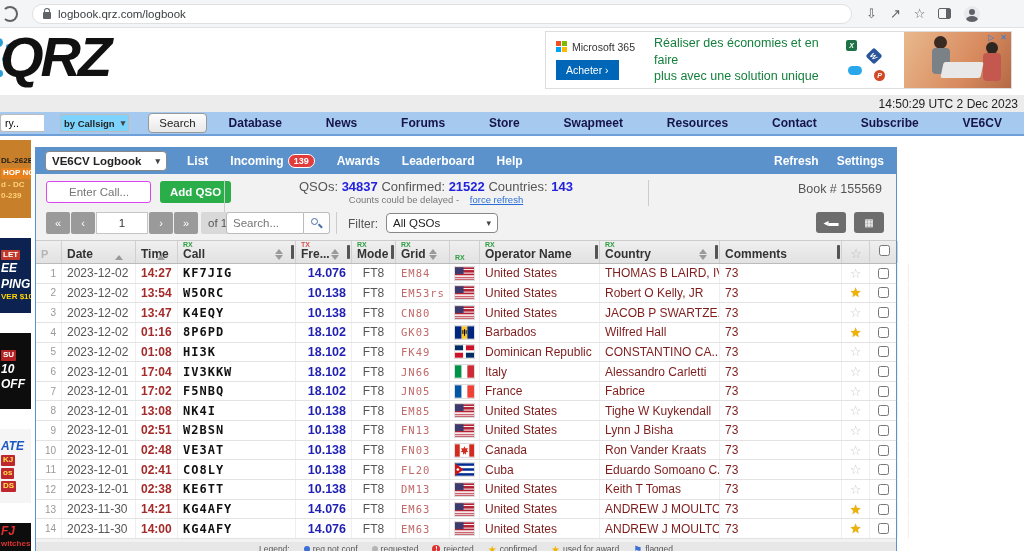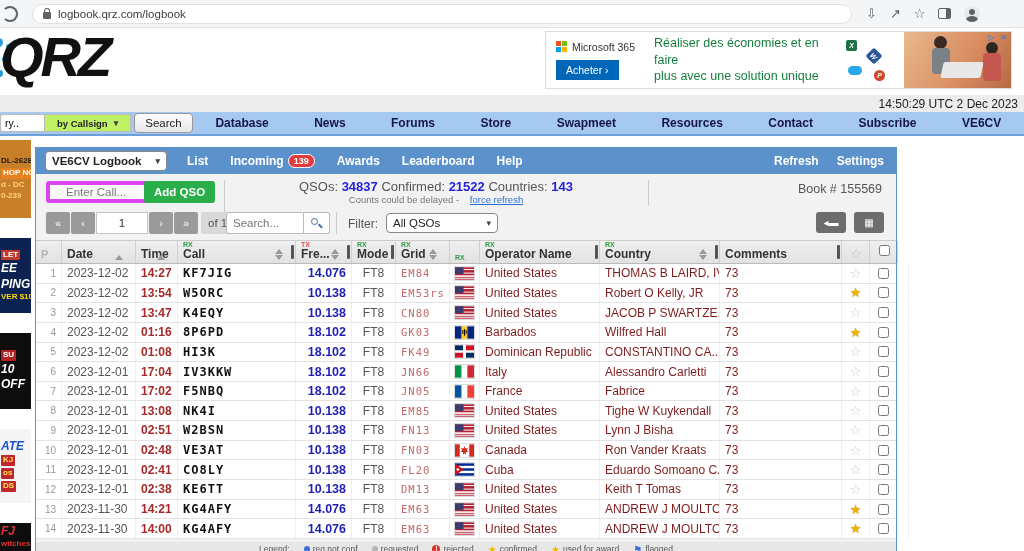--- a/index.html
+++ b/index.html
@@ -51,25 +51,25 @@
   .ad-photo .laptop { position:absolute; left:38px; top:30px; width:40px; height:16px; background:#e8e8e8;
     border-radius:2px; transform:skewX(-12deg); }
   .ad-corner { position:absolute; right:2px; top:1px; font-size:8px; color:#2a7de1; letter-spacing:2px; }
 
   
   .time-strip { position:absolute; left:0; top:95px; width:1024px; height:17px; background:#ececec;
     display:flex; justify-content:flex-end; align-items:center; padding-right:6px; }
   .clock { font-size:12px; color:#222; }
   .top-nav { position:absolute; left:0; top:112px; width:1024px; height:24px; background:#a6c9ef;
     border-bottom:2px solid #6f9fd8; display:flex; align-items:center; }
-  .nav-search { display:flex; align-items:center; gap:0; }
+  .nav-search { display:flex; align-items:center; gap:16px; }
   .nav-input { width:44px; height:18px; border:1px solid #bbb; border-right:none; font-size:10.5px; padding:0 4px;
     border-radius:3px 0 0 3px; }
-  .nav-mode { height:18px; background:#bef264; border:1px solid #bbb; font-size:9.5px; font-weight:bold; color:#222;
-    display:flex; align-items:center; padding:0 12px; gap:6px; }
+  .nav-mode { height:18px; background:#7dd3fc; border:1px solid #bbb; font-size:9.5px; font-weight:bold; color:#222;
+    display:flex; align-items:center; padding:0 3px; gap:6px; }
   .nav-search-btn { height:20px; margin-left:3px; background:linear-gradient(#fdfdfd,#e8e8e8);
     border:1px solid #999; border-radius:4px; font-size:11.5px; color:#222; padding:0 10px; }
   .nav-items { flex:1; display:flex; justify-content:space-around; align-items:center; }
   .nav-item { font-size:12px; font-weight:bold; color:#15154a; cursor:pointer; }
 
   
   .sidebar { position:absolute; left:0; top:140px; width:17px; height:411px; display:flex;
     flex-direction:column; gap:20px; }
   .ad { width:31px; overflow:hidden; display:flex; flex-direction:column; align-items:flex-start;
     justify-content:center; gap:2px; padding:2px 1px; }
@@ -86,23 +86,23 @@
   .book-select { width:122px; margin-left:9px; font-weight:bold; }
   .caret { font-size:9px; color:#444; }
   .menu { display:flex; align-items:center; gap:22px; margin-left:20px; }
   .menu-item { font-size:12px; font-weight:bold; color:#fff; cursor:pointer; display:flex; align-items:center; gap:4px; }
   .badge { background:var(--badge-red); color:#fff; font-size:9px; font-weight:bold; border-radius:8px;
     padding:1px 5px; border:1px solid #fff; }
   .toolbar-right { margin-left:auto; margin-right:12px; display:flex; gap:18px; }
 
   .controls { position:relative; height:66px; }
   .vdiv { position:absolute; width:1px; background:#ccc; }
-  .call-input { position:absolute; left:10px; top:7px; width:105px; height:22px; border:4px solid #d946ef;
-    border-radius:3px; font-size:11.5px; padding:0 16px; color:#333; }
-  .addqso { position:absolute; left:108px; top:7px; height:22px; background:var(--add-green); color:#fff;
+  .call-input { position:absolute; left:10px; top:7px; width:105px; height:22px; border:1px solid #d946ef;
+    border-radius:3px; font-size:11.5px; padding:0 22px; color:#333; }
+  .addqso { position:absolute; left:124px; top:7px; height:22px; background:var(--add-green); color:#fff;
     border:none; border-radius:3px; font-size:11.5px; font-weight:bold; padding:0 10px; }
   .stats { position:absolute; left:200px; top:5px; width:400px; text-align:center; font-size:13px; color:#555; }
   .stats b { color:#2222dd; }
   .stats-note { font-size:9.5px; color:#777; margin-top:0px; }
   .stats-note a { color:#2a6fd6;margin-left:8px; }
   .book-no { position:absolute; right:14px; top:8px; font-size:12.5px; color:#555; }
 
   .pager { position:absolute; left:10px; top:38px; display:flex; align-items:center; }
   .pbtn { width:24px; height:22px; background:#9a9a9a; color:#fff; font-size:11px; border:none;
     display:flex; align-items:center; justify-content:center; margin-right:1px; border-radius:2px; }

